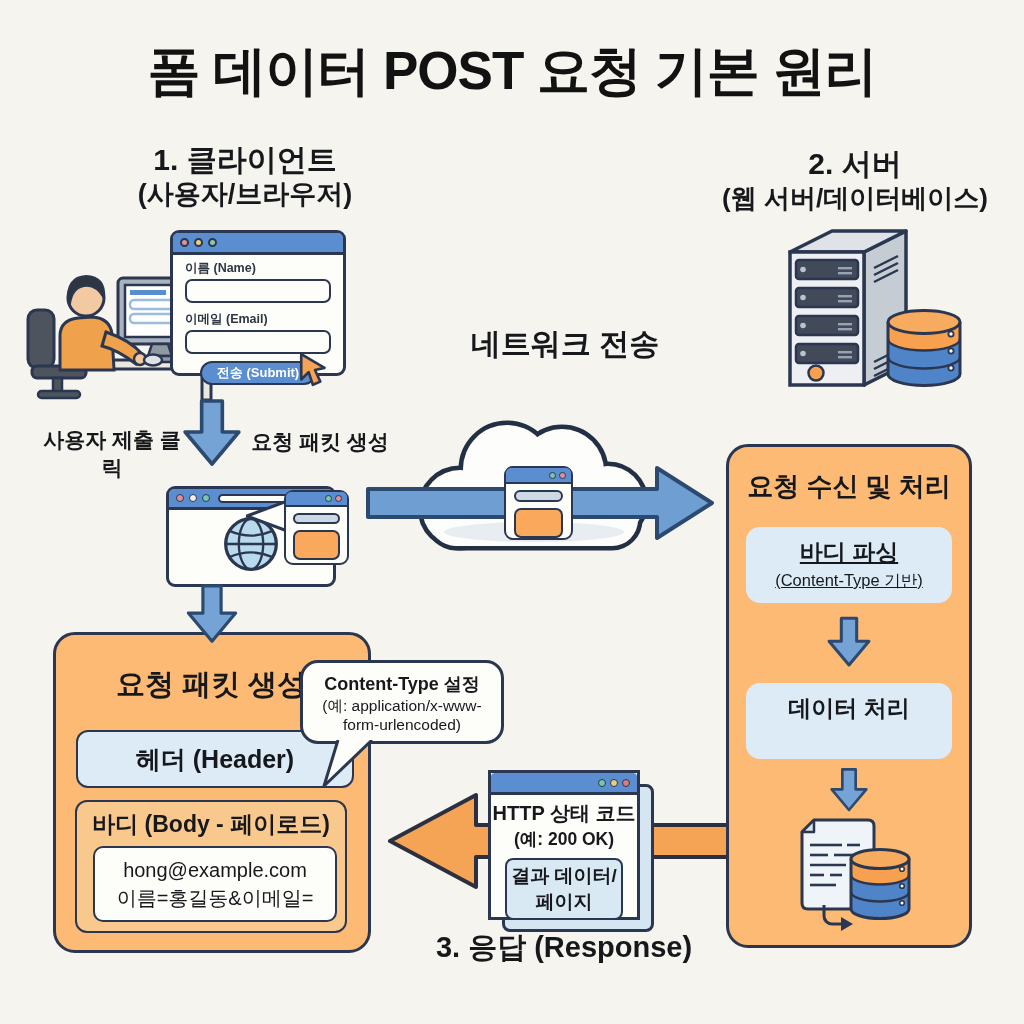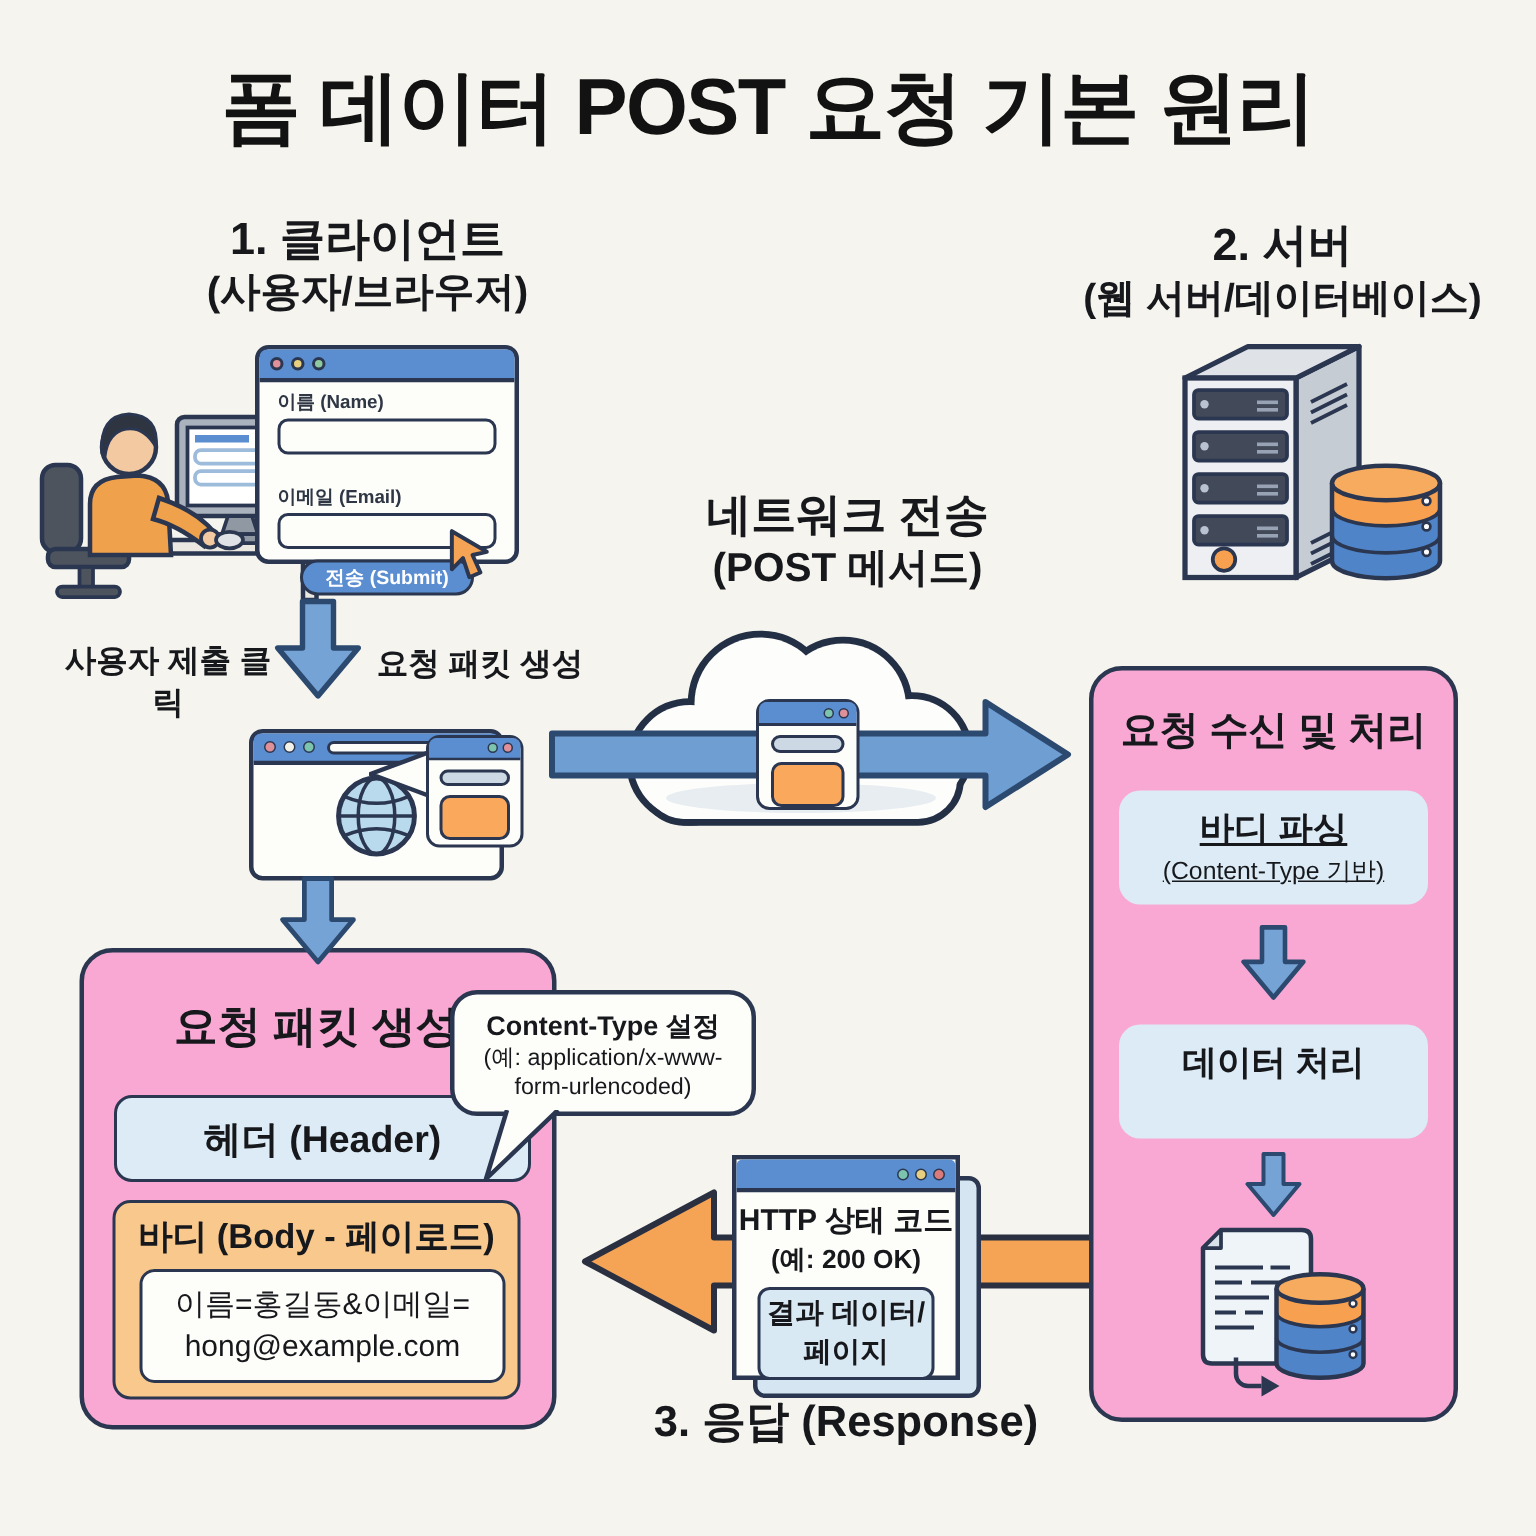--- a/index.html
+++ b/index.html
@@ -12,21 +12,21 @@
   .h2b{font-size:27px;font-weight:800;line-height:1.2;}
   .flowlbl{font-size:21px;font-weight:700;}
   .win{border:3px solid #2b3750;border-radius:9px;background:#fdfdfa;box-sizing:border-box;}
   .win-head{background:#5b8ed0;border-bottom:3px solid #2b3750;border-radius:5px 5px 0 0;
             display:flex;align-items:center;gap:5px;padding:0 7px;box-sizing:border-box;}
   .dot{width:9px;height:9px;border-radius:50%;border:2px solid #2b3750;box-sizing:border-box;flex:0 0 auto;}
   .dot.sm{width:8px;height:8px;border-width:1.5px;}
   .d-red{background:#e09098;}.d-yel{background:#e7cf7f;}.d-grn{background:#8fc9a0;}
   .d-wht{background:#f4f1e8;}.d-teal{background:#7cc4ad;}.d-crim{background:#d97b7b;}
   .input-sk{border:2px solid #2b3750;border-radius:7px;background:#fdfdfa;height:20px;}
-  .panel{position:absolute;border:3.5px solid #2b3750;border-radius:22px;background:#f9a8d4;box-sizing:border-box;padding-left:16px;}
+  .panel{position:absolute;border:3.5px solid #2b3750;border-radius:22px;background:#fdba74;box-sizing:border-box;padding-left:16px;}
   .bluebox{position:absolute;background:#dcebf6;border-radius:14px;text-align:center;box-sizing:border-box;padding-top:10px;}
   .bluebox .t1{font-size:23px;font-weight:800;}
   .bluebox .t2{font-size:16.5px;font-weight:500;margin-top:2px;}
   .lbl-sm{font-size:12.5px;font-weight:700;color:#2f3744;}
 </style>
 </head>
 <body>
 
 <div class="abs ctr title" style="left:0;top:36px;width:1024px;">폼 데이터 POST 요청 기본 원리</div>
 
@@ -61,21 +61,21 @@
 
 <div class="abs win" style="left:170px;top:230px;width:176px;height:146px;z-index:2;">
   <div class="win-head" style="height:22px;">
     <span class="dot d-red"></span>
     <span class="dot d-yel"></span>
     <span class="dot d-grn"></span>
   </div>
   <div style="padding:5px 12px 0;">
     <div class="lbl-sm">이름 (Name)</div>
     <div class="input-sk" style="margin-top:2px;"></div>
-    <div class="lbl-sm" style="margin-top:20px;">이메일 (Email)</div>
+    <div class="lbl-sm" style="margin-top:8px;">이메일 (Email)</div>
     <div class="input-sk" style="margin-top:2px;"></div>
     <div style="display:flex;justify-content:center;margin-top:7px;">
       <div style="width:116px;height:24px;border-radius:13px;background:#5b8ed0;border:2.5px solid #2b3750;
                   color:#fff;font-size:13px;font-weight:700;display:flex;align-items:center;justify-content:center;box-sizing:border-box;">전송 (Submit)</div>
     </div>
   </div>
 </div>
 
 <div class="abs" style="left:298px;top:352px;width:34px;height:36px;z-index:4;">
   <svg width="34" height="36" viewBox="0 0 32 34">
@@ -119,21 +119,20 @@
   <div class="win-head" style="height:15px;justify-content:flex-end;gap:3px;padding:0 5px;border-bottom-width:2.5px;">
     <span class="dot sm d-teal" style="width:7px;height:7px;"></span>
     <span class="dot sm d-red" style="width:7px;height:7px;"></span>
   </div>
   <div style="margin:6px 7px 0;height:11px;background:#ccd8e4;border:2px solid #2b3750;border-radius:6px;box-sizing:border-box;"></div>
   <div style="margin:6px 7px;height:30px;background:#f9a85c;border:2.5px solid #2b3750;border-radius:7px;box-sizing:border-box;"></div>
 </div>
 
 <div class="abs ctr" style="left:425px;top:326px;width:280px;">
   <div class="h2a">네트워크 전송</div>
-  <div class="h2b">(POST 메서드)</div>
 </div>
 
 <div class="abs" style="left:404px;top:414px;width:258px;height:152px;z-index:1;">
   <svg width="258" height="152" viewBox="0 0 258 152">
     <g fill="#fdfdfc" stroke="#232f45" stroke-width="9">
       <circle cx="56" cy="94" r="38"></circle>
         <circle cx="103" cy="55" r="44"></circle>
       <circle cx="158" cy="57" r="42"></circle>
         <circle cx="204" cy="88" r="36"></circle>
       <rect x="26" y="80" width="208" height="52" rx="26"></rect>
@@ -283,22 +282,22 @@
 <div class="panel" style="left:53px;top:632px;width:318px;height:321px;z-index:2;">
   <div class="abs ctr" style="left:0;top:30px;width:310px;font-size:29px;font-weight:800;">요청 패킷 생성</div>
 
   <div class="abs" style="left:20px;top:95px;width:278px;height:58px;background:#dcebf6;border:2.5px solid #2b3750;
               border-radius:12px;display:flex;align-items:center;justify-content:center;font-size:25px;font-weight:800;">헤더 (Header)</div>
 
   <div class="abs" style="left:19px;top:165px;width:272px;height:133px;background:#f8c88d;border:2.5px solid #2b3750;border-radius:12px;">
     <div class="ctr" style="margin-top:7px;font-size:23px;font-weight:800;">바디 (Body - 페이로드)</div>
     <div class="abs ctr" style="left:16px;top:44px;width:244px;height:76px;background:#fdfdfa;border:2.5px solid #2b3750;
                 border-radius:10px;font-size:20px;font-weight:500;line-height:1.4;padding-top:8px;">
+      <div>hong@example.com</div>
       <div>이름=홍길동&amp;이메일=</div>
-      <div>hong@example.com</div>
     </div>
   </div>
 </div>
 
 <div class="abs ctr" style="left:300px;top:660px;width:204px;height:84px;background:#fdfdfa;border:3px solid #2b3750;
             border-radius:18px;z-index:6;padding-top:9px;box-sizing:border-box;">
   <div style="font-size:18px;font-weight:800;">Content-Type 설정</div>
   <div style="font-size:15.5px;font-weight:500;line-height:1.25;">(예: application/x-www-</div>
   <div style="font-size:15.5px;font-weight:500;line-height:1.25;">form-urlencoded)</div>
 </div>

